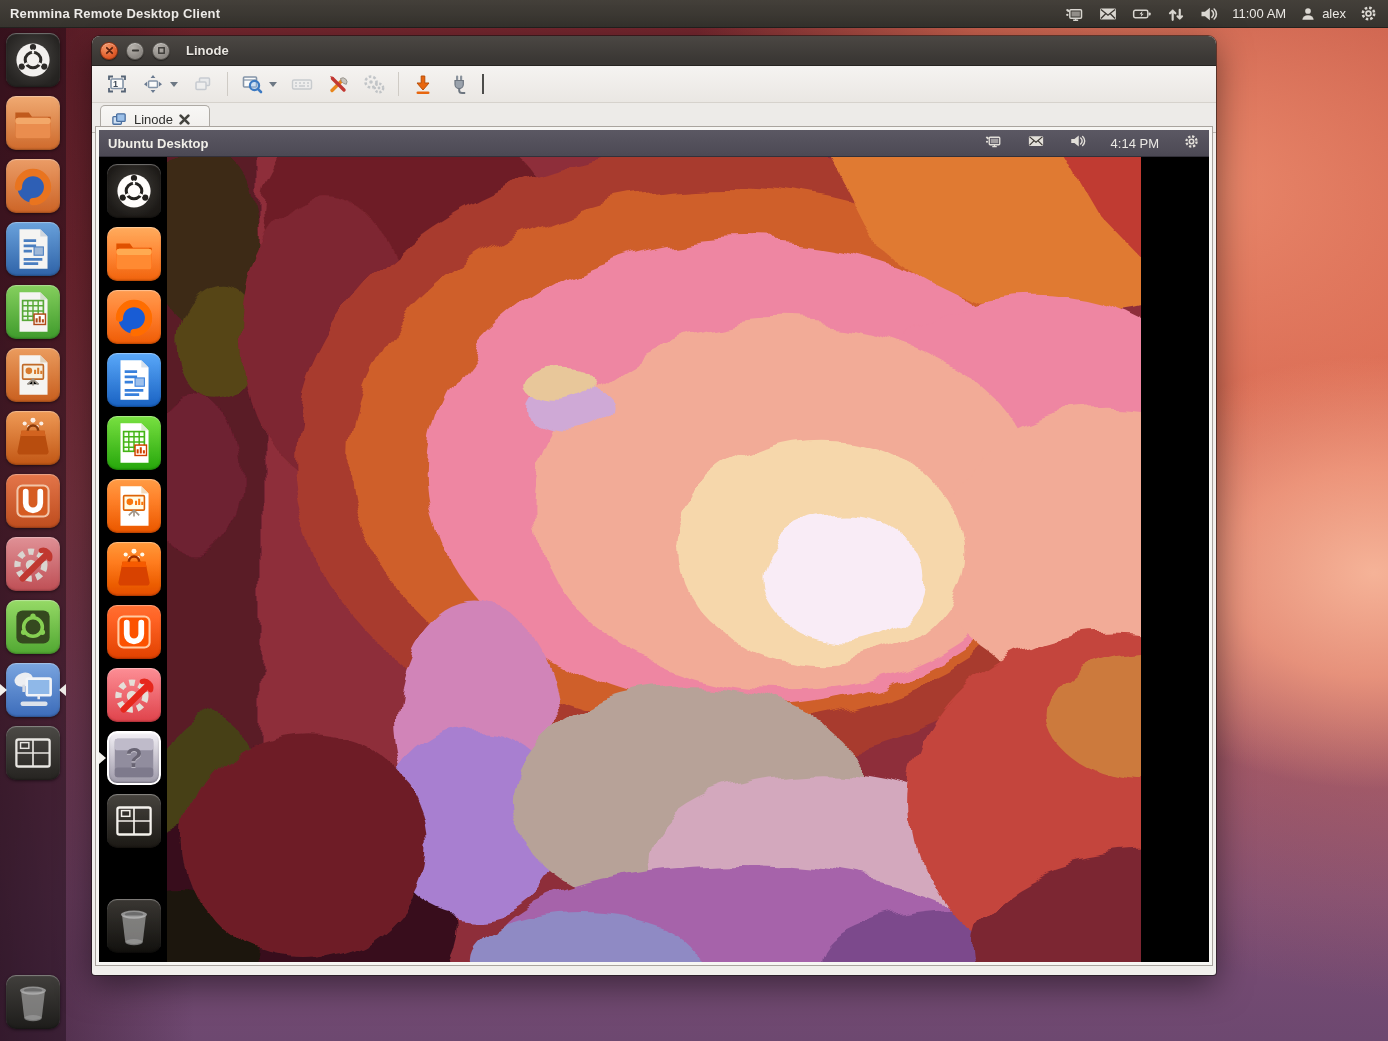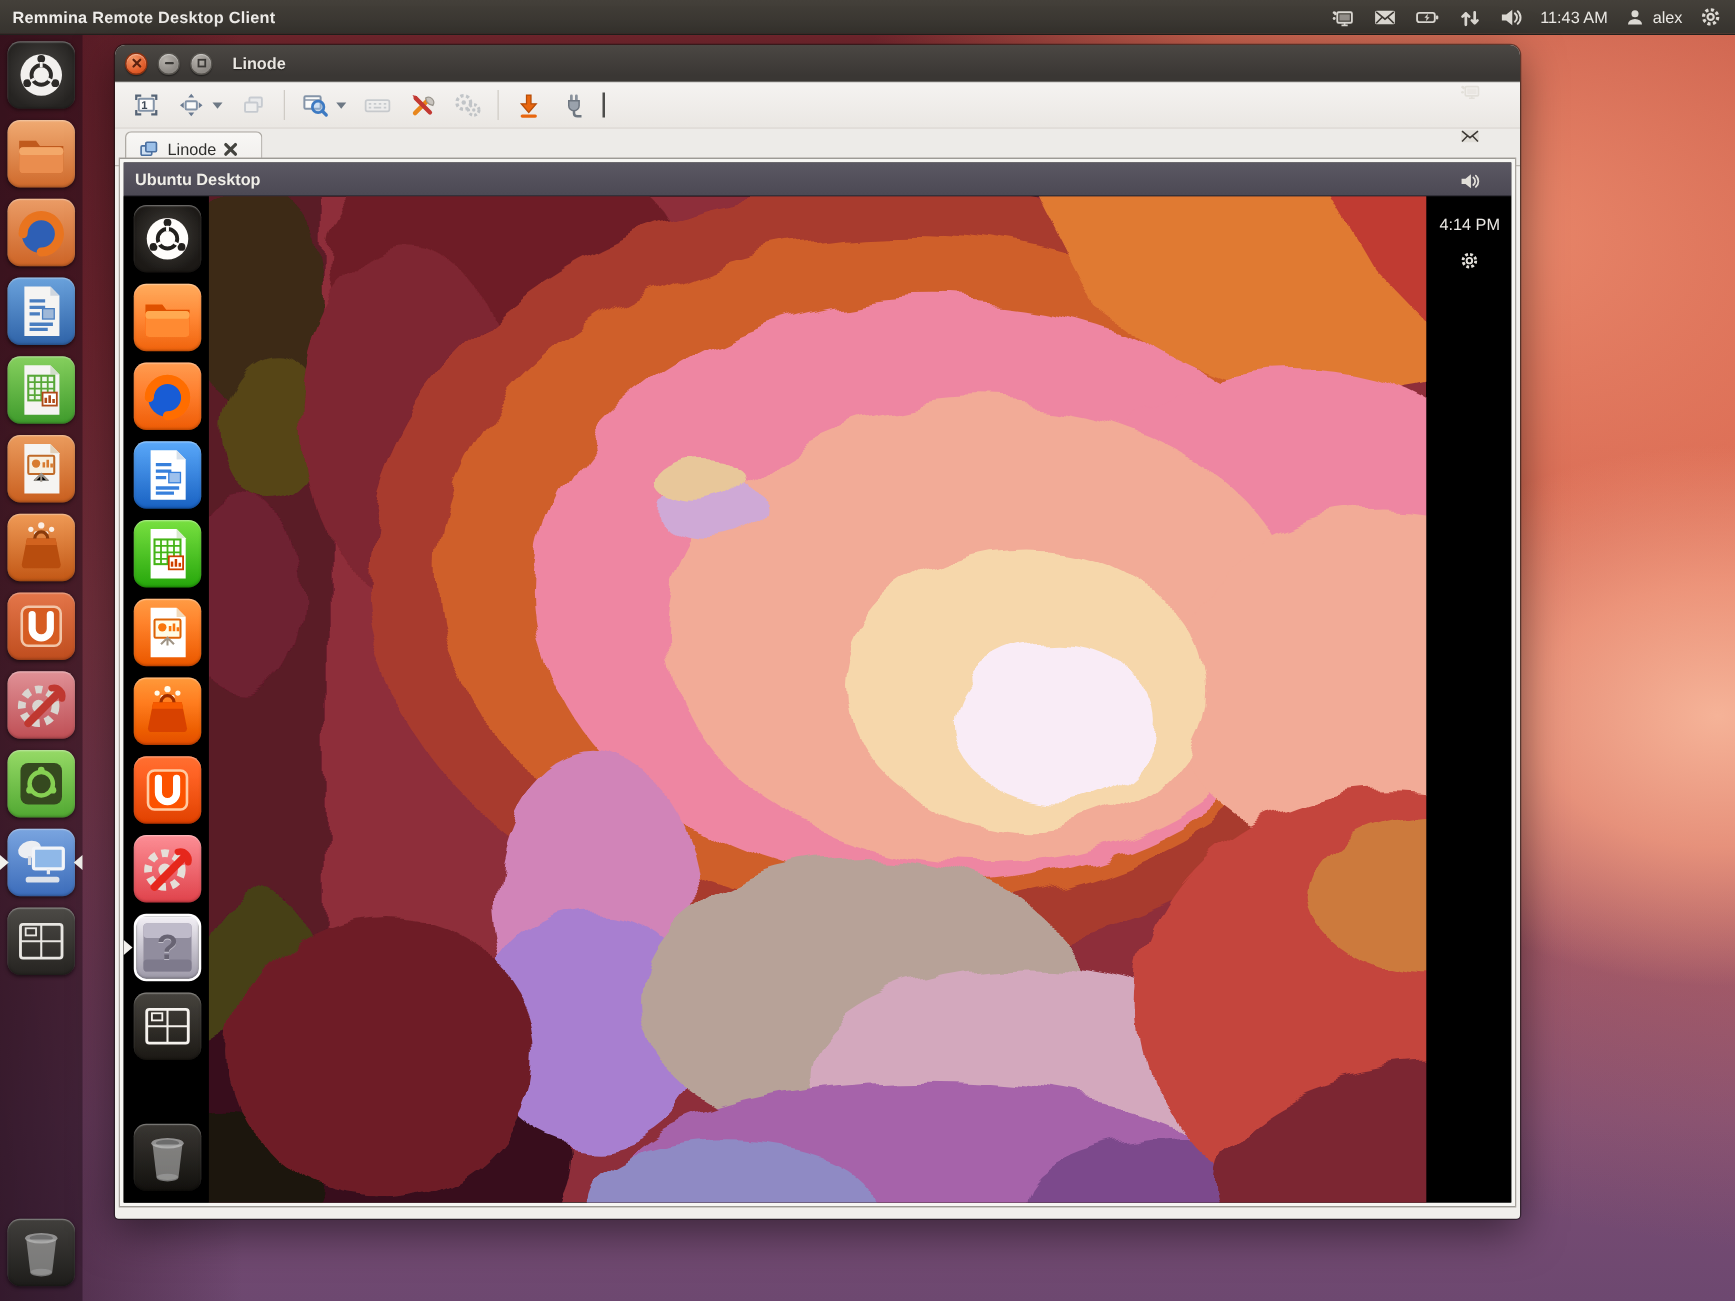--- a/index.html
+++ b/index.html
@@ -86,21 +86,21 @@
     border-radius:5px 5px 0 0; display:flex; align-items:center; gap:6px; padding:0 10px; }
   .tab-label { font-size:13px; color:#2f2f2d; }
 
   
   .viewport { position:absolute; left:4px; top:91px; width:1116px; height:838px;
     border:3px solid #f7f6f3; background:#000; box-shadow:0 0 0 1px #a9a49e; }
   .remote-panel { position:absolute; left:0; top:0; right:0; height:27px;
     background:linear-gradient(180deg,#5b5863,#4c4954); color:#f0eee8;
     display:flex; align-items:center; border-bottom:1px solid #33313a; z-index:5; }
   .remote-panel .menu-label { font-weight:bold; font-size:13px; margin-left:9px; }
-  .remote-tray { margin-left:auto; display:flex; align-items:center; gap:13px; padding-right:9px; color:#e6e3dd;flex-direction:column; }
+  .remote-tray { margin-left:auto; display:flex; align-items:center; gap:24px; padding-right:9px; color:#e6e3dd; }
   .remote-body { position:absolute; left:0; top:27px; right:0; bottom:0; background:#000; }
   .remote-launcher { position:absolute; left:0; top:0; width:68px; height:100%; background:#000; z-index:4; }
   .remote-launcher .tile { left:8px; filter:saturate(1.25) contrast(1.12); }
   .wp { position:absolute; left:68px; top:0; width:974px; height:100%; }
 </style>
 </head>
 <body>
 
 <svg width="0" height="0" style="position:absolute">
   <defs>
@@ -162,21 +162,21 @@
     <span>
         <svg width="20" height="20" color="#dcd9d3">
           <use href="#i-updown"></use>
         </svg>
       </span>
     <span>
         <svg width="20" height="20" color="#dcd9d3">
           <use href="#i-vol"></use>
         </svg>
       </span>
-    <span class="tray-text">11:43 AM</span>
+    <span class="tray-text">11:00 AM</span>
     <span class="user-group">
       <svg width="18" height="18" color="#dcd9d3">
           <use href="#i-user"></use>
         </svg>
       <span class="tray-text">alex</span>
     </span>
     <span>
         <svg width="19" height="19" color="#dcd9d3">
           <use href="#i-gear"></use>
         </svg>

